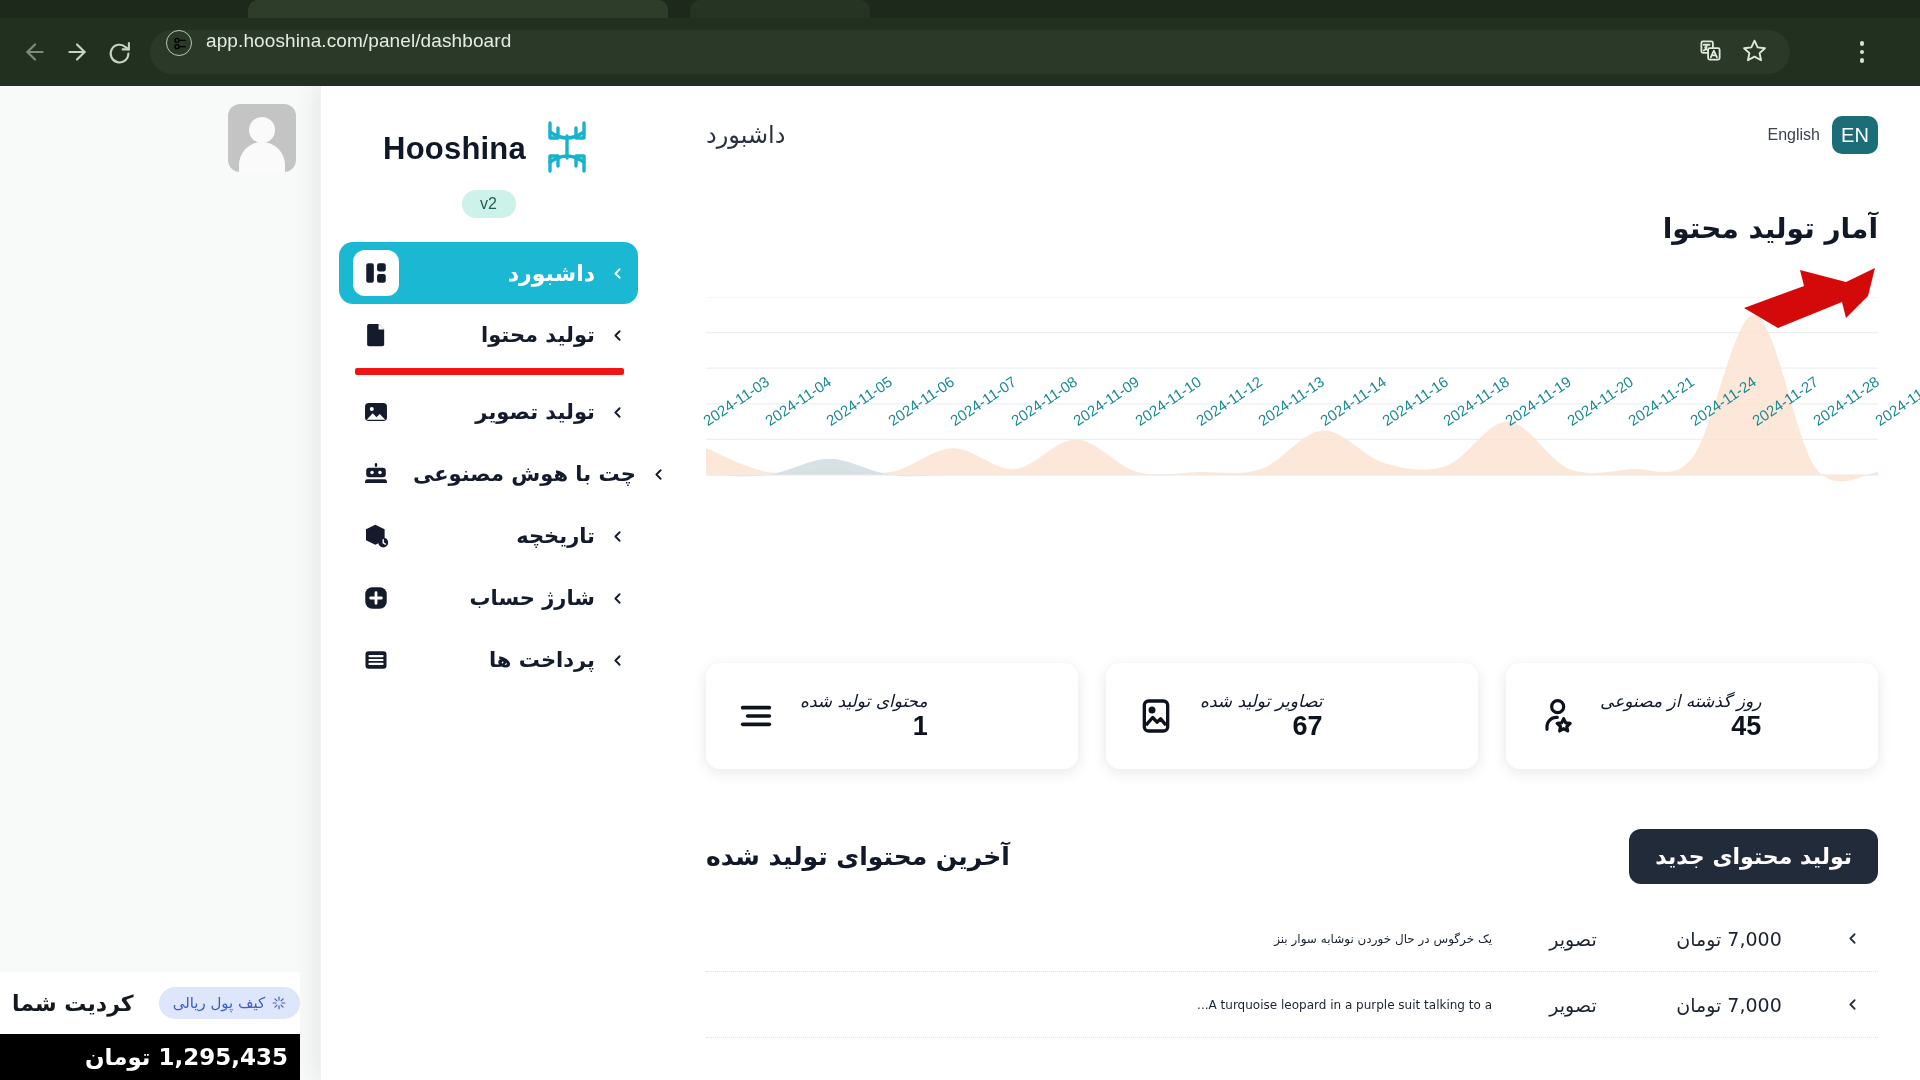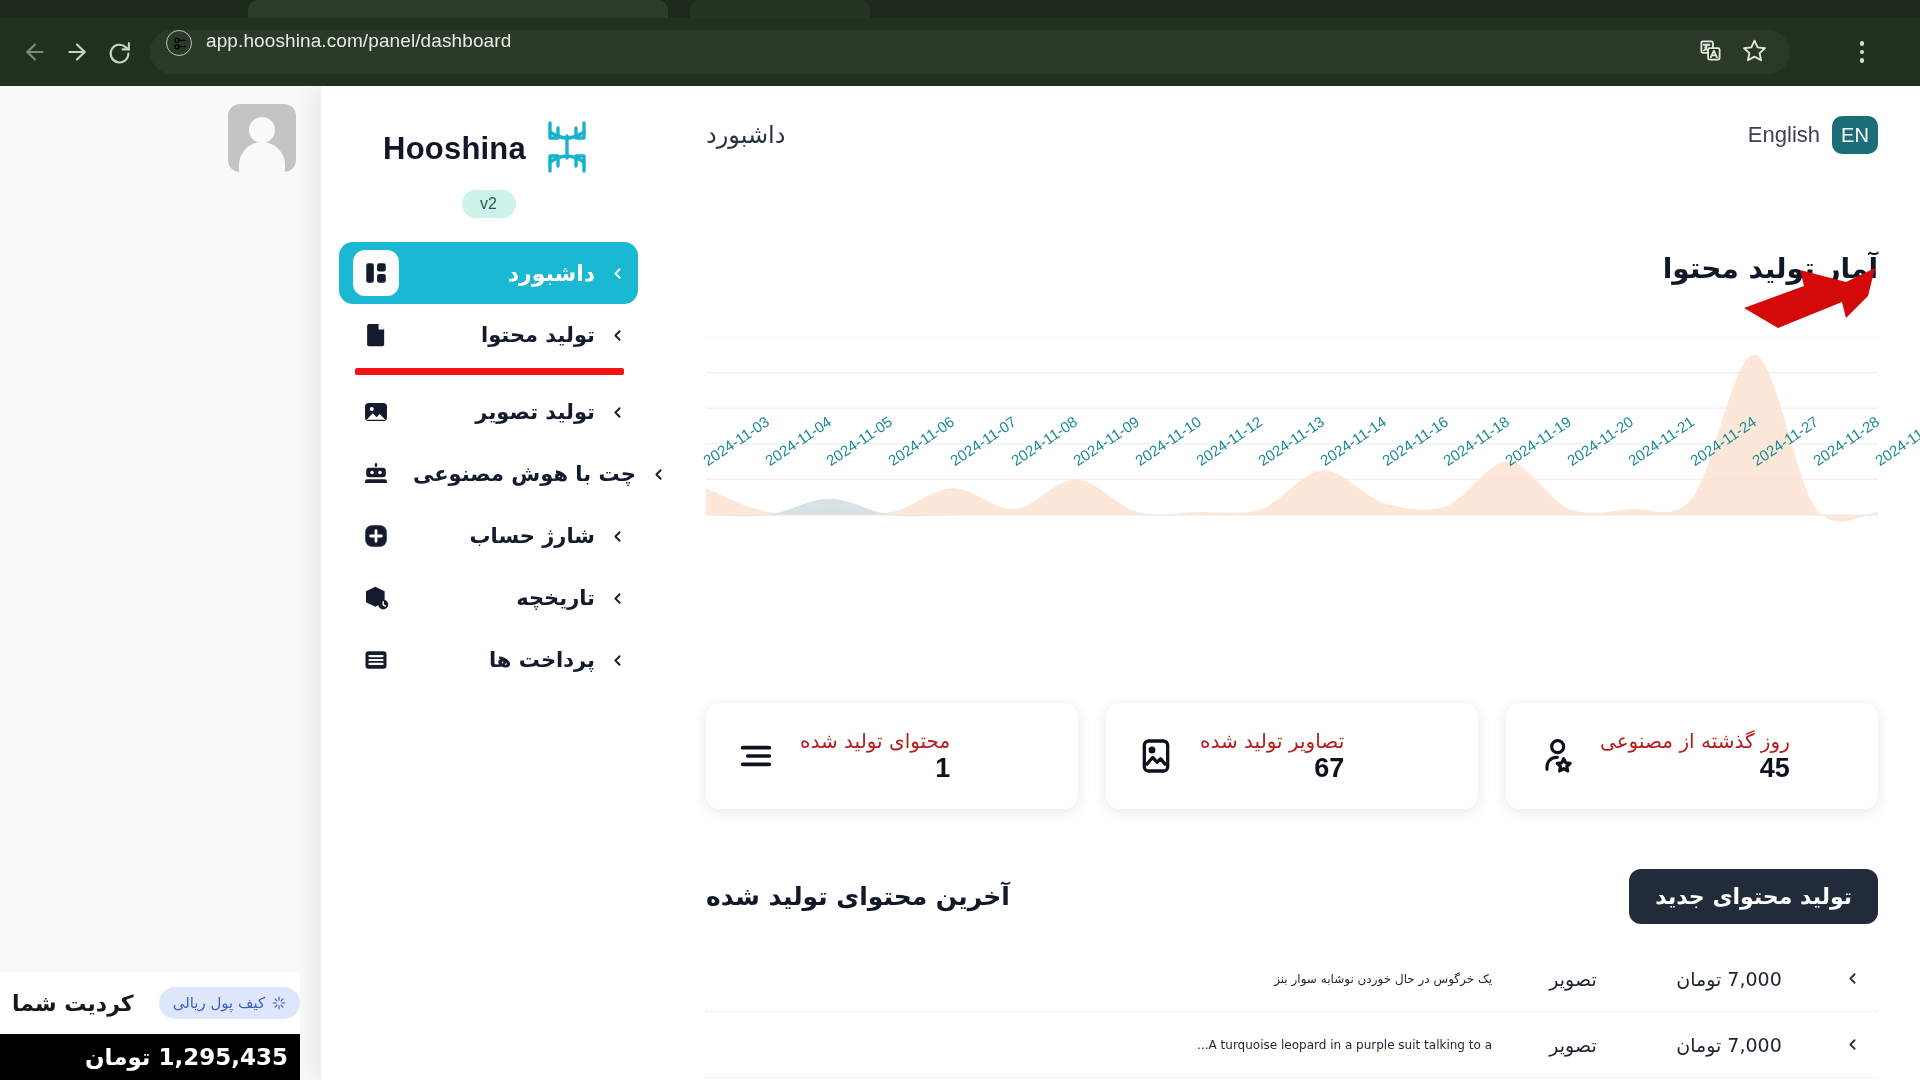--- a/index.html
+++ b/index.html
@@ -150,28 +150,28 @@
   .nav-underline {
     height: 7px; background: #f21414; border-radius: 2px;
     margin: 2px 14px 6px 16px;
   }
 
   
   .content { flex: 1; order: 1; height: 994px; padding: 30px 42px 0 46px; overflow: hidden; position: relative; }
   .content-top { display: flex; align-items: center; justify-content: space-between; flex-direction: row-reverse; }
   .page-title { font-size: 24px; color: #2b3340; font-weight: normal; }
   .lang-toggle { display: flex; align-items: center; gap: 12px; flex-direction: row-reverse; cursor: pointer; }
-  .lang-label { font-size: 22px; color: #3a4350; font-family: "Liberation Sans", sans-serif; }
+  .lang-label { font-size: 16px; color: #3a4350; font-family: "Liberation Sans", sans-serif; }
   .lang-badge {
     width: 46px; height: 38px; border-radius: 10px; background: #1b6d77; color: #ffffff;
     display: flex; align-items: center; justify-content: center; font-size: 20px;
     font-family: "Liberation Sans", sans-serif;
   }
 
-  .chart-title { margin-top: 98px; text-align: right; font-size: 28px; font-weight: bold; color: #111827; }
+  .chart-title { margin-top: 58px; text-align: right; font-size: 28px; font-weight: bold; color: #111827; }
 
   .chart-wrap { position: relative; margin-top: 52px; height: 270px; width: 100%; }
   .chart-wrap svg { display: block; width: 100%; height: 100%; }
   .x-labels { position: absolute; left: 0; right: 0; top: 118px; height: 120px; pointer-events: none; }
   .x-label {
     position: absolute; font-size: 15px; color: #1a8a94; white-space: nowrap;
     transform-origin: left top; transform: rotate(-34deg);
     font-family: "Liberation Sans", sans-serif;
   }
 
@@ -180,21 +180,21 @@
 
   
   .stats { display: flex; gap: 28px; margin-top: 96px; flex-direction: row-reverse; }
   .stat-card {
     flex: 1; height: 106px; background: #ffffff; border-radius: 14px;
     box-shadow: 0 3px 14px rgba(16,24,40,.10);
     display: flex; align-items: center; gap: 20px; padding: 0 26px; flex-direction: row-reverse;
   }
   .stat-ico { width: 48px; height: 48px; flex: none; display: flex; align-items: center; justify-content: center; color: #0d121c; }
   .stat-txt { text-align: right; }
-  .stat-label { font-size: 20px; color: #b91c1c; }
+  .stat-label { font-size: 17px; color: #0f172a; font-style: italic; }
   .stat-value { font-size: 27px; font-weight: bold; color: #0d121c; margin-top: 2px; font-family: "Liberation Sans", sans-serif; }
 
   
   .recent-head { display: flex; align-items: center; justify-content: space-between; margin-top: 60px; flex-direction: row-reverse; }
   .recent-title { font-size: 25px; font-weight: bold; color: #111827; }
   .new-btn {
     background: #222b3a; color: #ffffff; border: none; border-radius: 12px;
     padding: 15px 26px; font-size: 22px; font-weight: bold; cursor: pointer;
     font-family: "DejaVu Sans", sans-serif;
   }
@@ -509,49 +509,49 @@
               <span class="lbl">چت با هوش مصنوعی</span>
               <span class="chev">
                 <svg width="17" height="17" viewBox="0 0 24 24" fill="none" stroke="currentColor" stroke-width="2.6" stroke-linecap="round" stroke-linejoin="round">
                   <polyline points="15 18 9 12 15 6"></polyline>
                 </svg>
               </span>
             </div>
             <div class="nav-item">
               <span class="ico-box">
                 <svg width="28" height="28" viewBox="0 0 24 24" fill="currentColor">
-                  <rect x="2.8" y="2.8" width="18.4" height="18.4" rx="6"></rect>
-                  <path d="M12 7.4v9.2M7.4 12h9.2" stroke="#fff" stroke-width="2.4" stroke-linecap="round"></path>
-                </svg>
-              </span>
-              <span class="lbl">شارژ حساب</span>
-              <span class="chev">
-                <svg width="17" height="17" viewBox="0 0 24 24" fill="none" stroke="currentColor" stroke-width="2.6" stroke-linecap="round" stroke-linejoin="round">
-                  <polyline points="15 18 9 12 15 6"></polyline>
-                </svg>
-              </span>
-            </div>
-            <div class="nav-item">
-              <span class="ico-box">
-                <svg width="28" height="28" viewBox="0 0 24 24" fill="currentColor">
                   <path d="M11.4 2.3L3.4 6.2v9.4l8 3.9 8-3.9V6.2z"></path>
                   <circle cx="18.2" cy="17.6" r="4.2"></circle>
                   <path d="M18.2 15.2v2.6l1.8 1.1" stroke="#fff" stroke-width="1.2" fill="none" stroke-linecap="round"></path>
                 </svg>
               </span>
               <span class="lbl">تاریخچه</span>
               <span class="chev">
                 <svg width="17" height="17" viewBox="0 0 24 24" fill="none" stroke="currentColor" stroke-width="2.6" stroke-linecap="round" stroke-linejoin="round">
                   <polyline points="15 18 9 12 15 6"></polyline>
                 </svg>
               </span>
             </div>
             <div class="nav-item">
               <span class="ico-box">
                 <svg width="28" height="28" viewBox="0 0 24 24" fill="currentColor">
+                  <rect x="2.8" y="2.8" width="18.4" height="18.4" rx="6"></rect>
+                  <path d="M12 7.4v9.2M7.4 12h9.2" stroke="#fff" stroke-width="2.4" stroke-linecap="round"></path>
+                </svg>
+              </span>
+              <span class="lbl">شارژ حساب</span>
+              <span class="chev">
+                <svg width="17" height="17" viewBox="0 0 24 24" fill="none" stroke="currentColor" stroke-width="2.6" stroke-linecap="round" stroke-linejoin="round">
+                  <polyline points="15 18 9 12 15 6"></polyline>
+                </svg>
+              </span>
+            </div>
+            <div class="nav-item">
+              <span class="ico-box">
+                <svg width="28" height="28" viewBox="0 0 24 24" fill="currentColor">
                   <rect x="3" y="4.4" width="18" height="15.2" rx="2.6"></rect>
                   <path d="M6.4 8.6h11.2M6.4 12h11.2M6.4 15.4h11.2" stroke="#fff" stroke-width="1.9" stroke-linecap="round"></path>
                 </svg>
               </span>
               <span class="lbl">پرداخت ها</span>
               <span class="chev">
                 <svg width="17" height="17" viewBox="0 0 24 24" fill="none" stroke="currentColor" stroke-width="2.6" stroke-linecap="round" stroke-linejoin="round">
                   <polyline points="15 18 9 12 15 6"></polyline>
                 </svg>
               </span>

